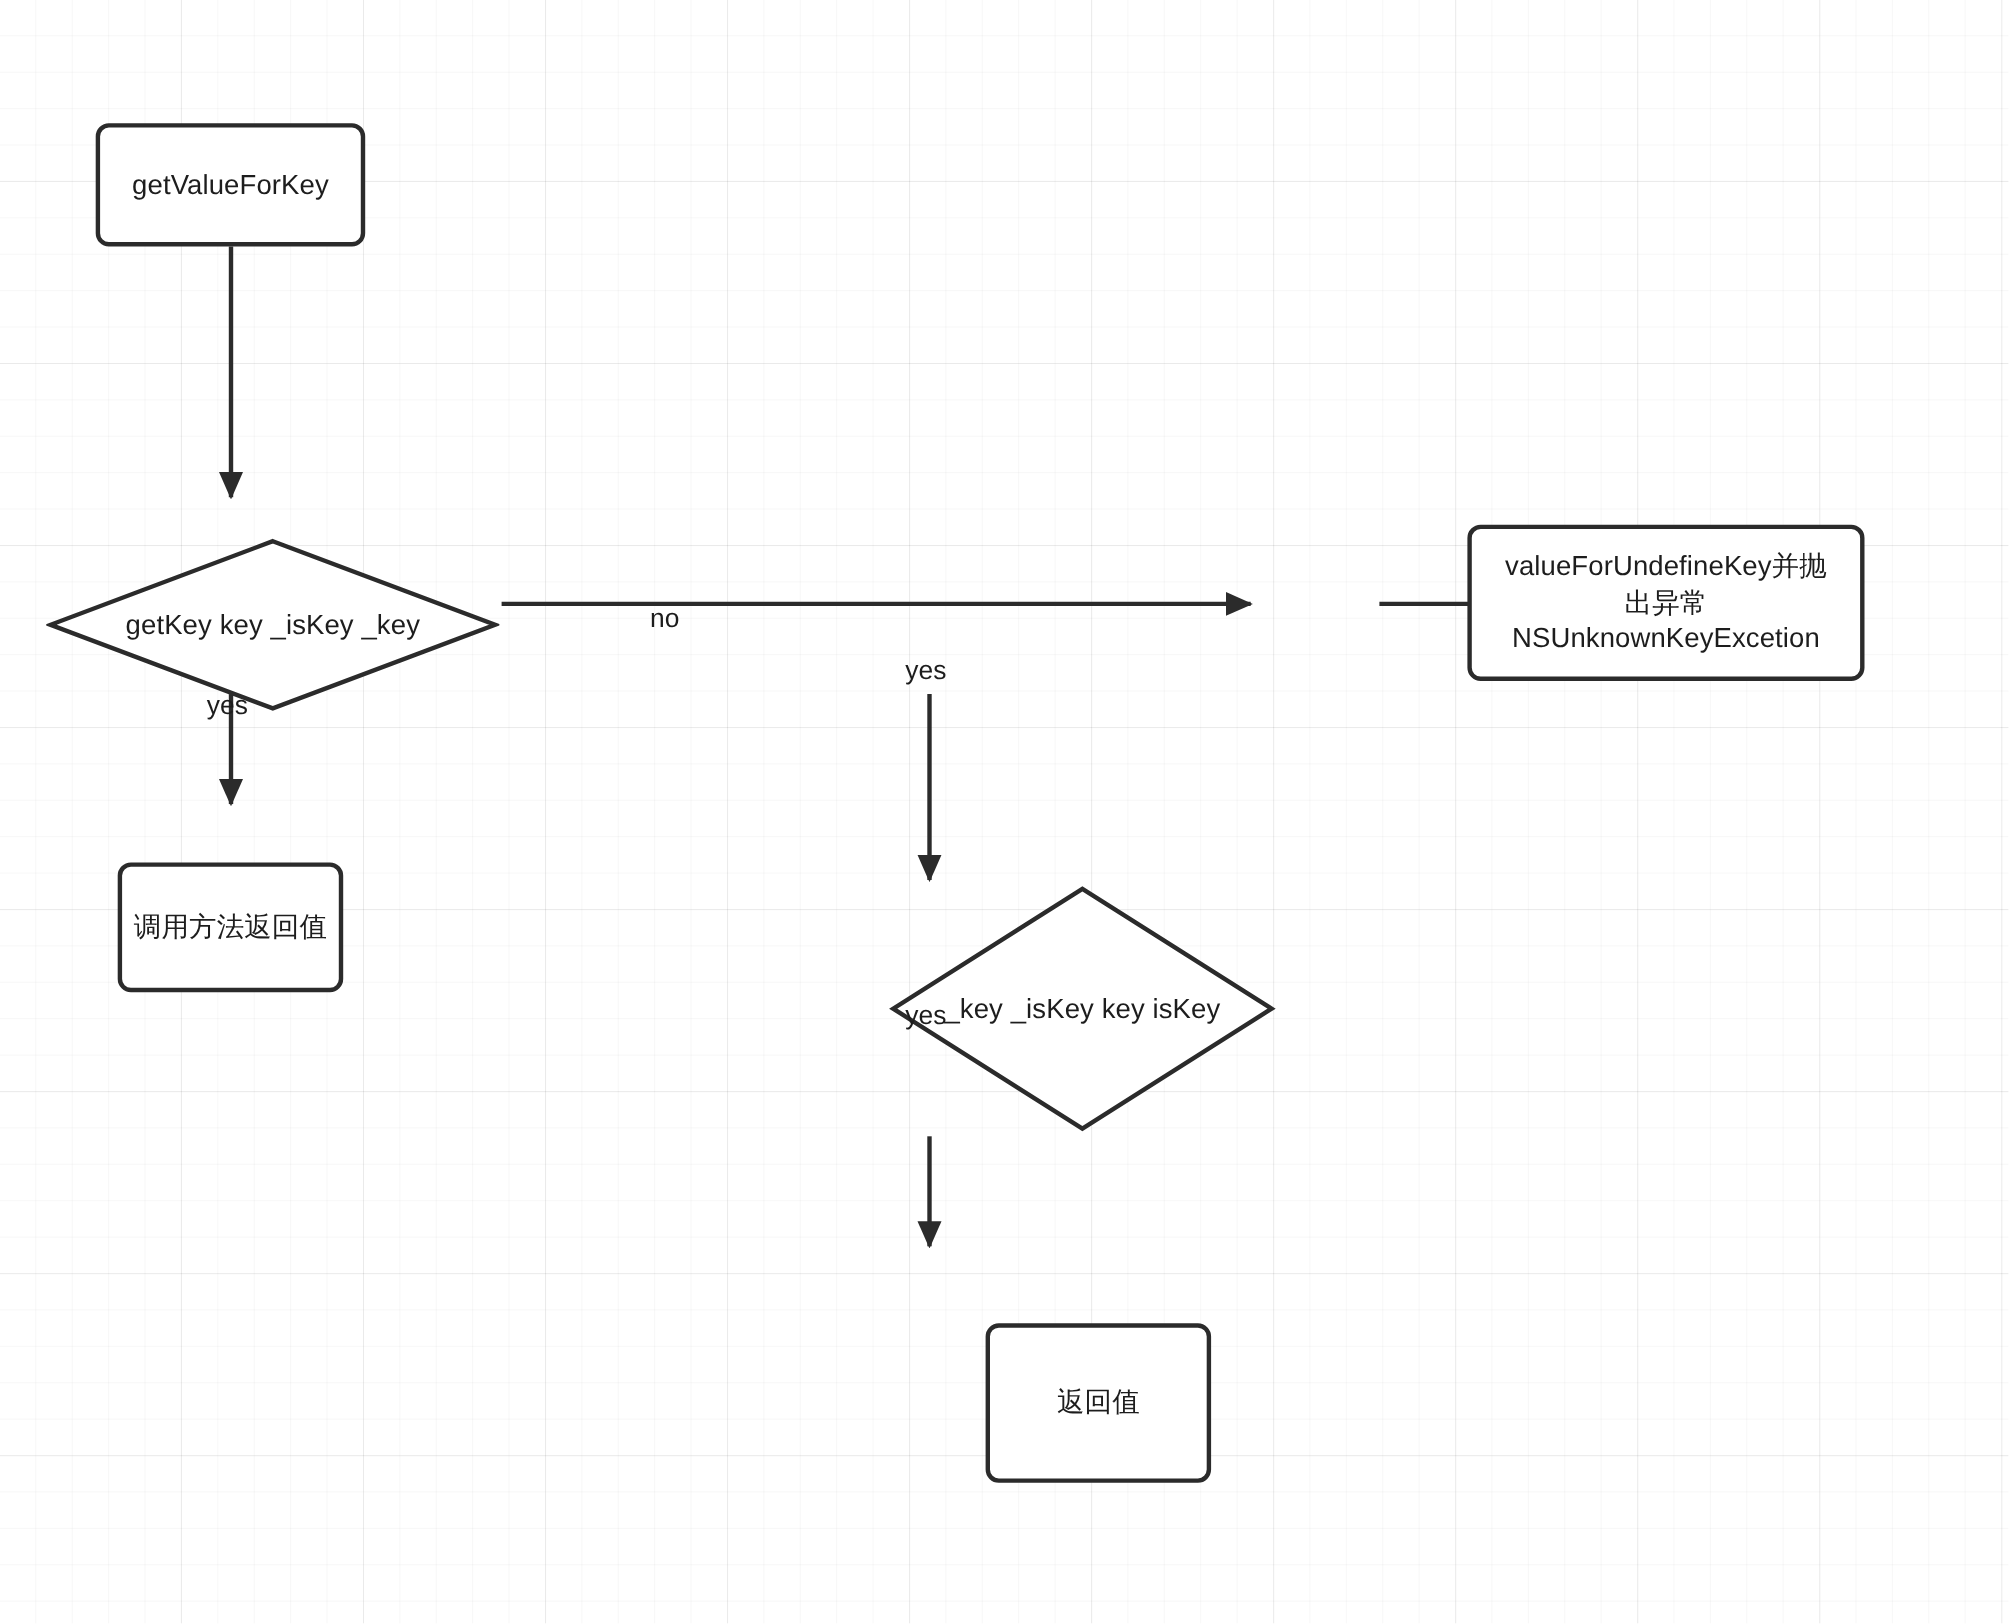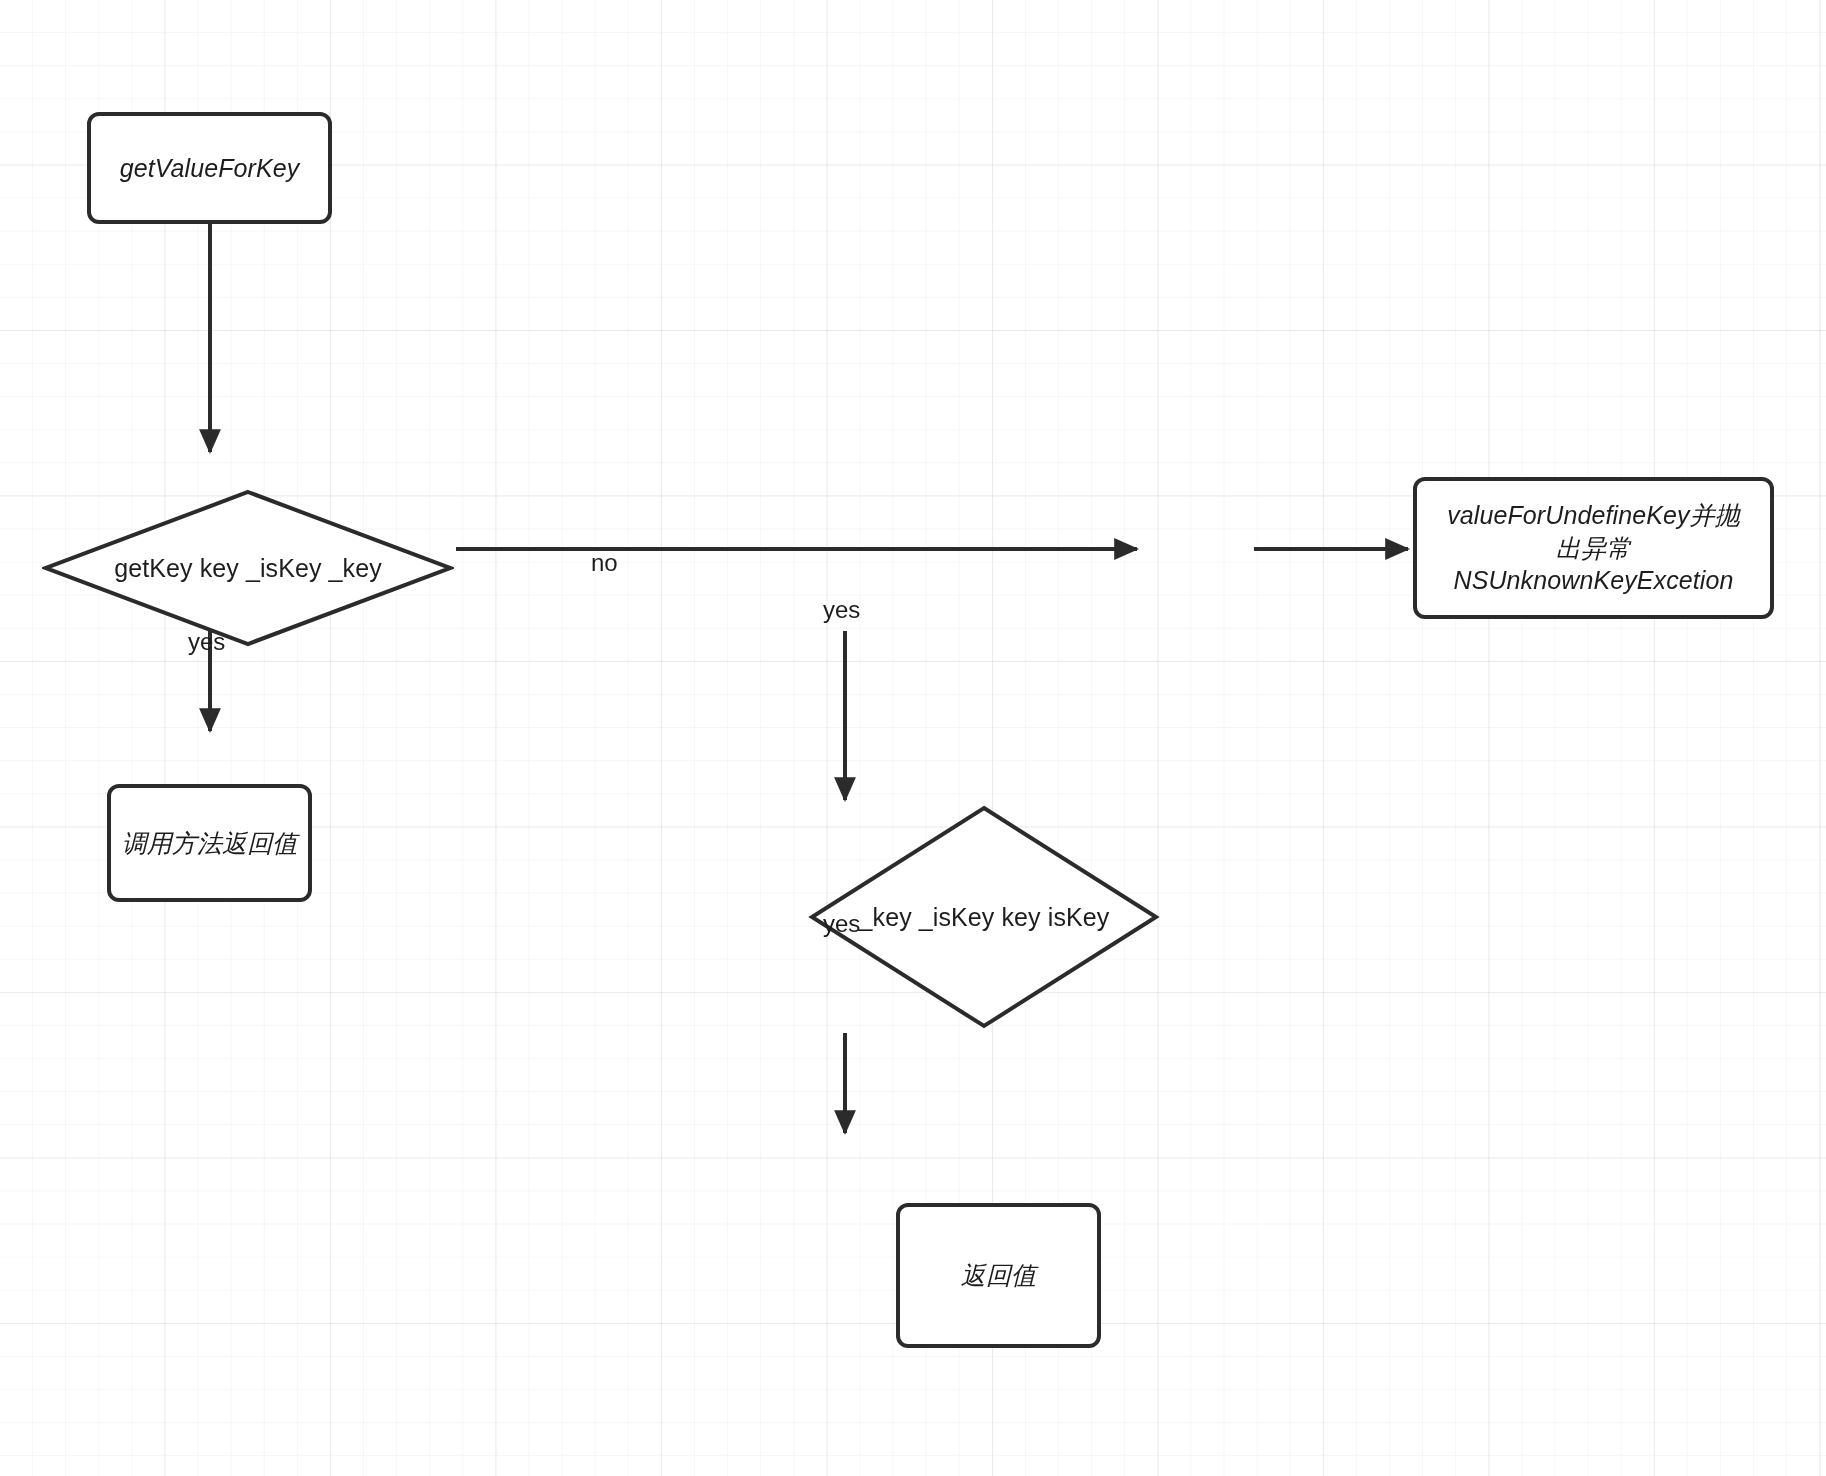--- a/index.html
+++ b/index.html
@@ -37,21 +37,20 @@
     height: 1476px;
     pointer-events: none;
   }
   .node {
     position: absolute;
     box-sizing: border-box;
     display: flex;
     align-items: center;
     justify-content: center;
     text-align: right;
-    font-style: italic;
   }
   .proc {
     background: #ffffff;
     border: 4px solid #2b2b2b;
     border-radius: 12px;
     color: #1d1d1d;
     font-size: 25px;
     line-height: 1.32;
     letter-spacing: 0.1px;
   }
@@ -118,21 +117,21 @@
       <polygon points="206,4 408,80 206,156 4,80" fill="#ffffff" stroke="#2b2b2b" stroke-width="4" stroke-linejoin="miter"></polygon>
     </svg>
     <span class="diamond-label">getKey key _isKey _key</span>
   </div>
 
   <div class="node proc" style="left:107px; top:737px; width:205px; height:118px;margin-top:47px;">
     <span>调用方法返回值</span>
   </div>
 
 
-  <div class="node proc" style="left:1413px; top:477px; width:361px; height:142px; flex-direction:column; line-height:1.3;">
+  <div class="node proc" style="left:1334px; top:477px; width:361px; height:142px; flex-direction:column; line-height:1.3;">
     <span>valueForUndefineKey并抛</span>
     <span>出异常</span>
     <span>NSUnknownKeyExcetion</span>
   </div>
 
   <div class="diamond-wrap" style="left:808px; top:804px; width:352px; height:226px;">
     <svg width="352" height="226" viewBox="0 0 352 226" xmlns="http://www.w3.org/2000/svg">
       <polygon points="176,4 348,113 176,222 4,113" fill="#ffffff" stroke="#2b2b2b" stroke-width="4" stroke-linejoin="miter"></polygon>
     </svg>
     <span class="diamond-label">_key _isKey key isKey</span>

